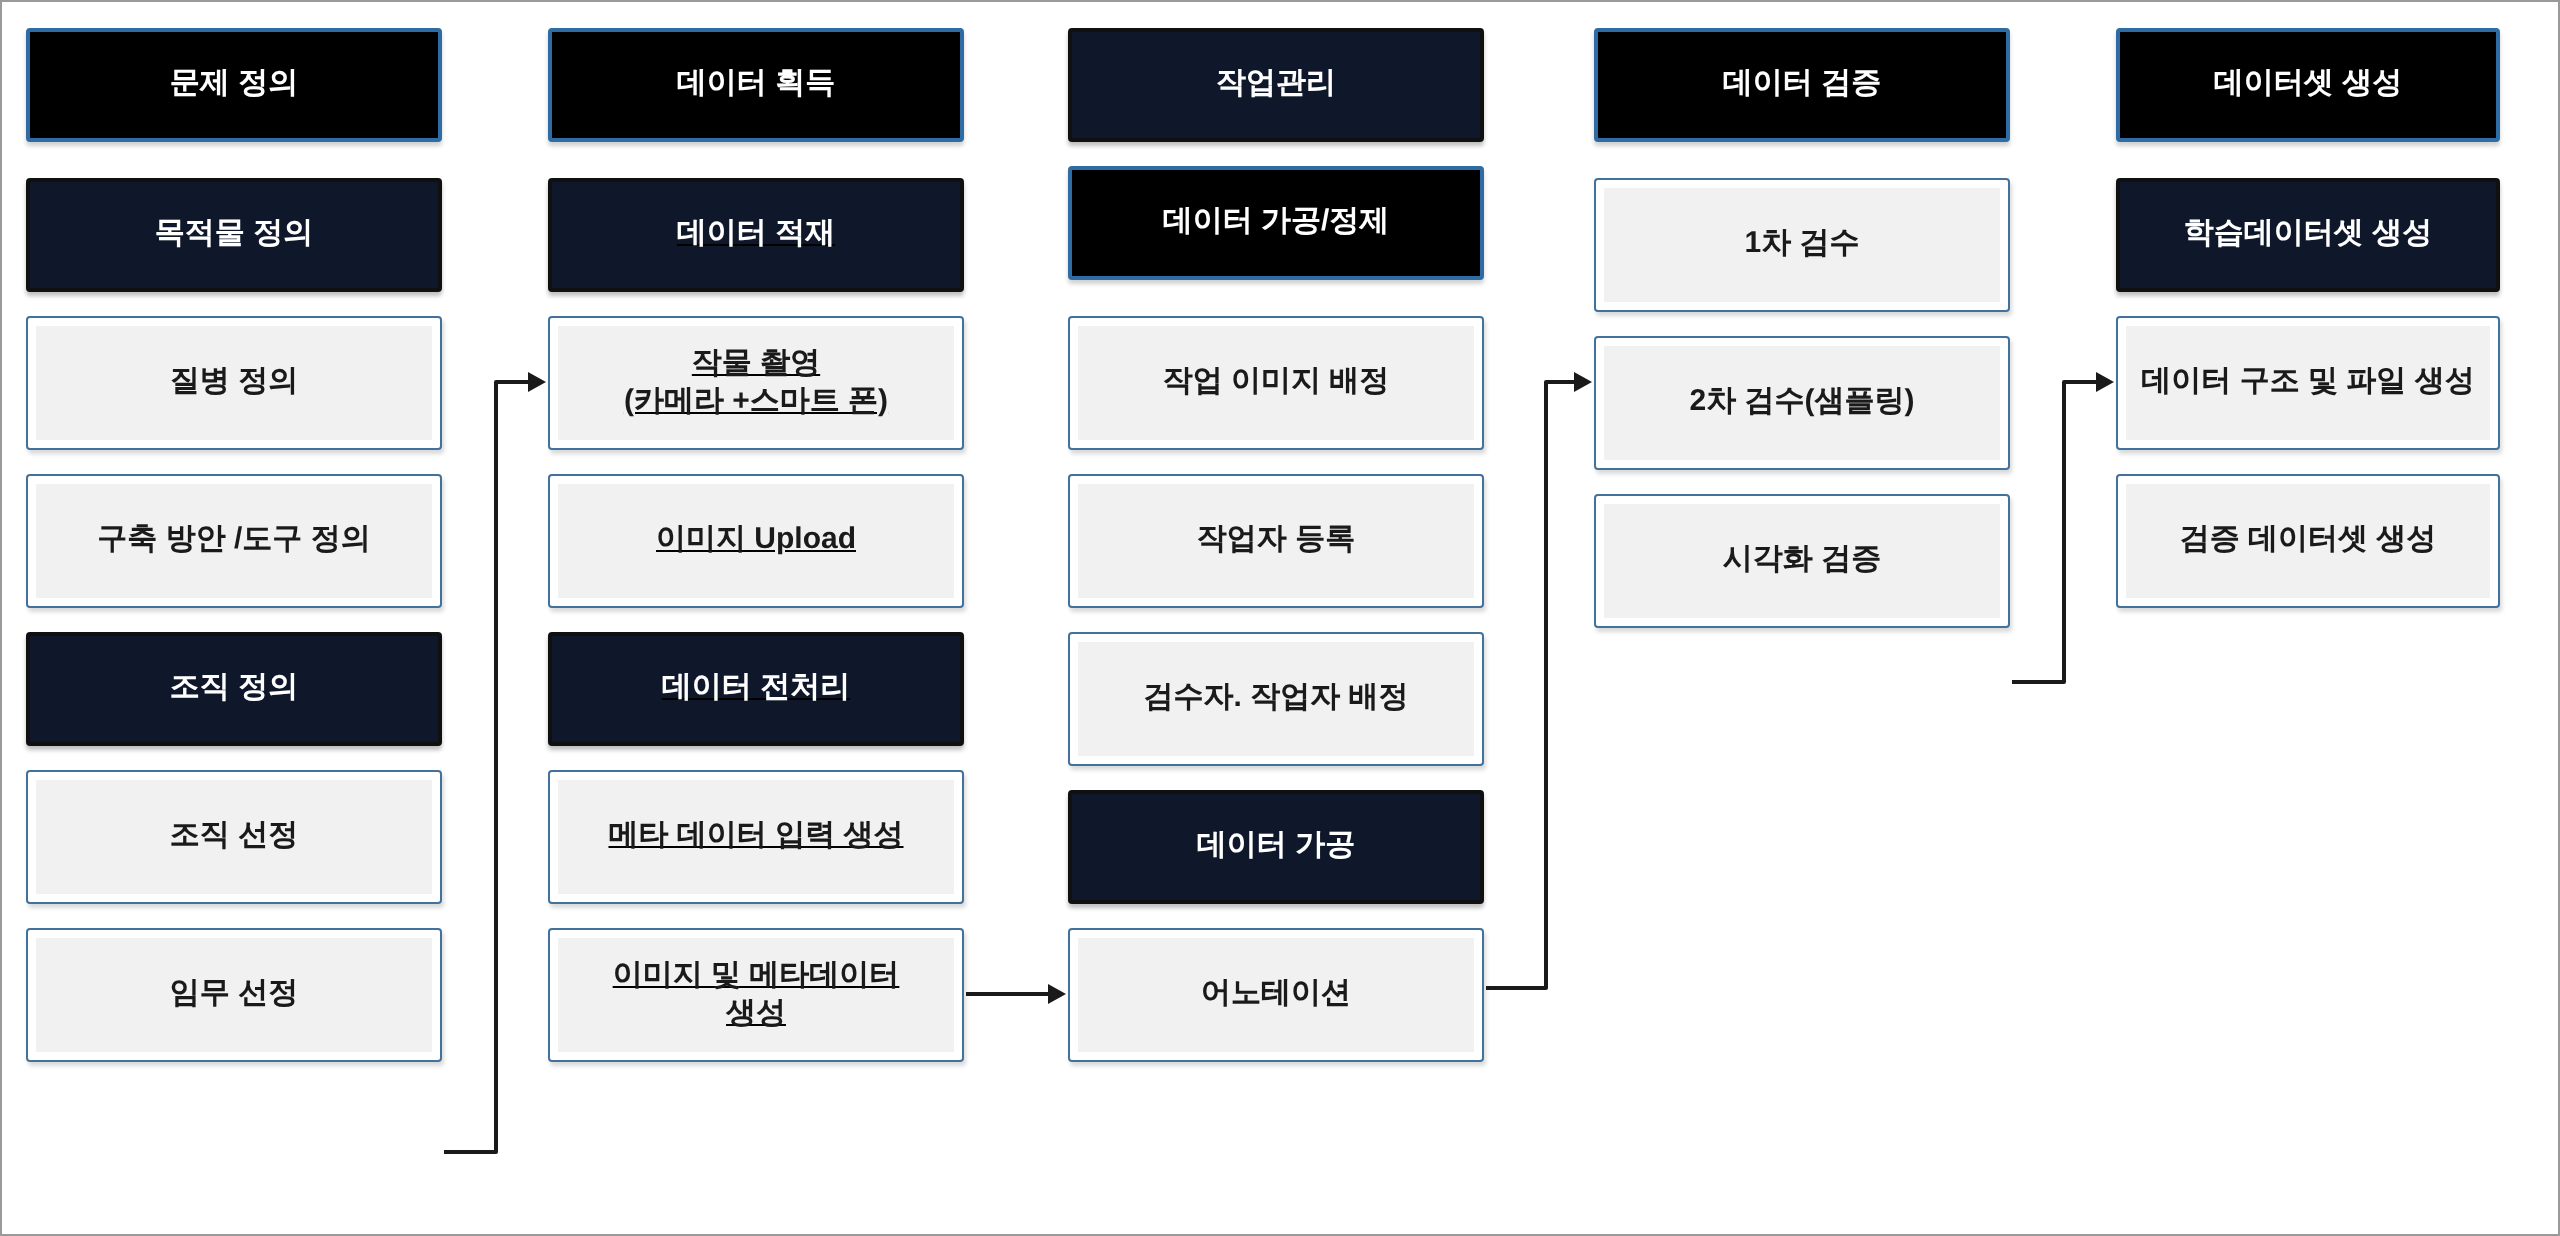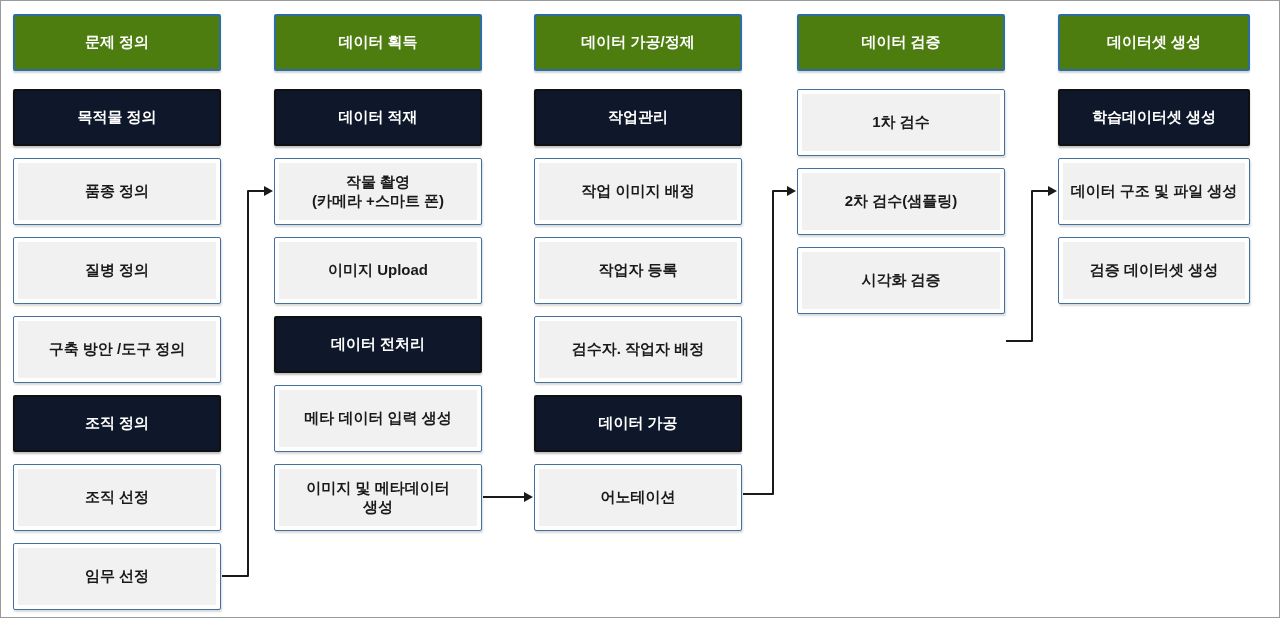--- a/index.html
+++ b/index.html
@@ -7,39 +7,39 @@
     position:relative;
     width:1280px; height:618px;
     background:#ffffff;
     border:1px solid #9a9a9a;
     box-sizing:border-box;
     overflow:hidden;
     font-family:"Liberation Sans","DejaVu Sans",sans-serif;
   }
   .column { position:absolute; top:13px; width:208px; }
   .col-0 { left:12px; }
-  .col-1 { left:273px; }
+  .col-1 { left:273px;text-decoration:underline; }
   .col-2 { left:533px; }
   .col-3 { left:796px; }
   .col-4 { left:1057px; width:192px; }
 
   .box {
     box-sizing:border-box;
     width:100%;
     display:flex; align-items:center; justify-content:center;
     text-align:center;
     font-weight:bold;
     font-size:15px;
     line-height:1.25;
     border-radius:2px;
     white-space:pre-line;
   }
   .box.header {
     height:57px;
-    background:#4d7c0f;
+    background:#000000;
     border:2px solid #2e6da4;
     color:#ffffff;
     margin-bottom:18px;
     box-shadow:0 2px 2px rgba(0,0,0,0.18);
   }
   .box.dark {
     height:57px;
     background:#0f172a;
     border:2px solid #101010;
     color:#ffffff;
@@ -70,41 +70,40 @@
   svg.connectors polygon { fill:#1a1a1a; }
 </style>
 </head>
 <body>
 
 <div class="stage">
   <div id="columns-layer">
       <div class="column col-0">
         <div class="box header">문제 정의</div>
         <div class="box dark">목적물 정의</div>
-        <div class="box light"><div class="fill">품종 정의</div></div>
         <div class="box light"><div class="fill">질병 정의</div></div>
         <div class="box light"><div class="fill">구축 방안 /도구 정의</div></div>
         <div class="box dark">조직 정의</div>
         <div class="box light"><div class="fill">조직 선정</div></div>
         <div class="box light"><div class="fill">임무 선정</div></div>
       </div>
       <div class="column col-1">
         <div class="box header">데이터 획득</div>
         <div class="box dark">데이터 적재</div>
         <div class="box light"><div class="fill">작물 촬영
 (카메라 +스마트 폰)</div></div>
         <div class="box light"><div class="fill">이미지 Upload</div></div>
         <div class="box dark">데이터 전처리</div>
         <div class="box light"><div class="fill">메타 데이터 입력 생성</div></div>
         <div class="box light"><div class="fill">이미지 및 메타데이터
 생성</div></div>
       </div>
       <div class="column col-2">
+        <div class="box dark">작업관리</div>
         <div class="box header">데이터 가공/정제</div>
-        <div class="box dark">작업관리</div>
         <div class="box light"><div class="fill">작업 이미지 배정</div></div>
         <div class="box light"><div class="fill">작업자 등록</div></div>
         <div class="box light"><div class="fill">검수자. 작업자 배정</div></div>
         <div class="box dark">데이터 가공</div>
         <div class="box light"><div class="fill">어노테이션</div></div>
       </div>
       <div class="column col-3">
         <div class="box header">데이터 검증</div>
         <div class="box light"><div class="fill">1차 검수</div></div>
         <div class="box light"><div class="fill">2차 검수(샘플링)</div></div>

